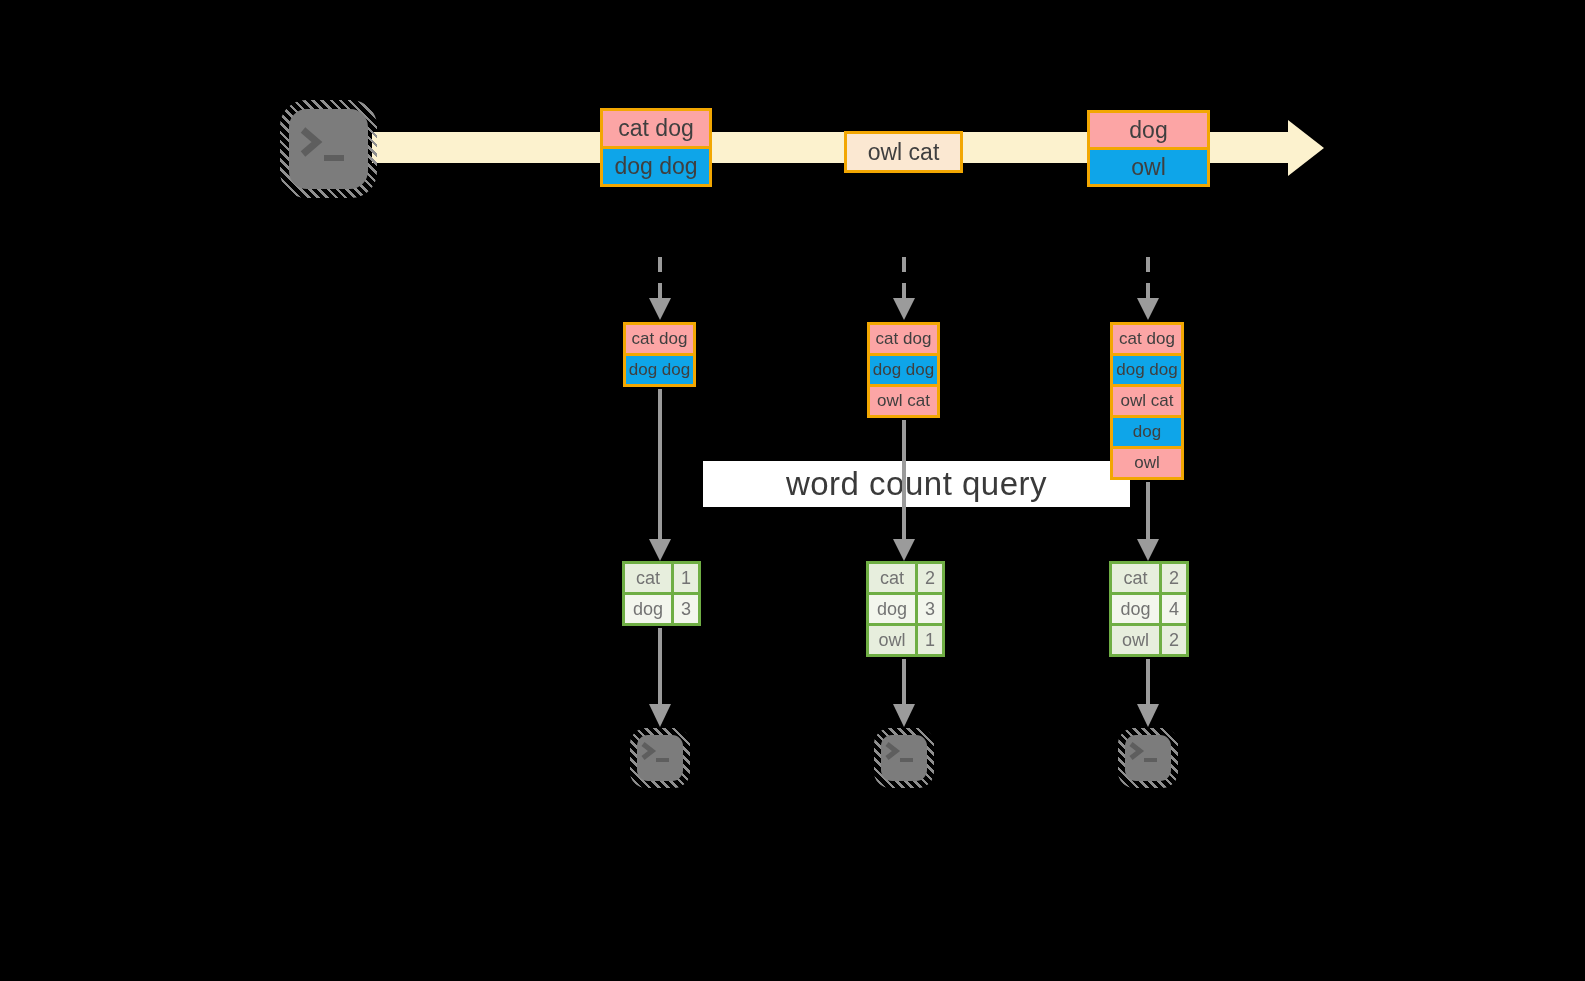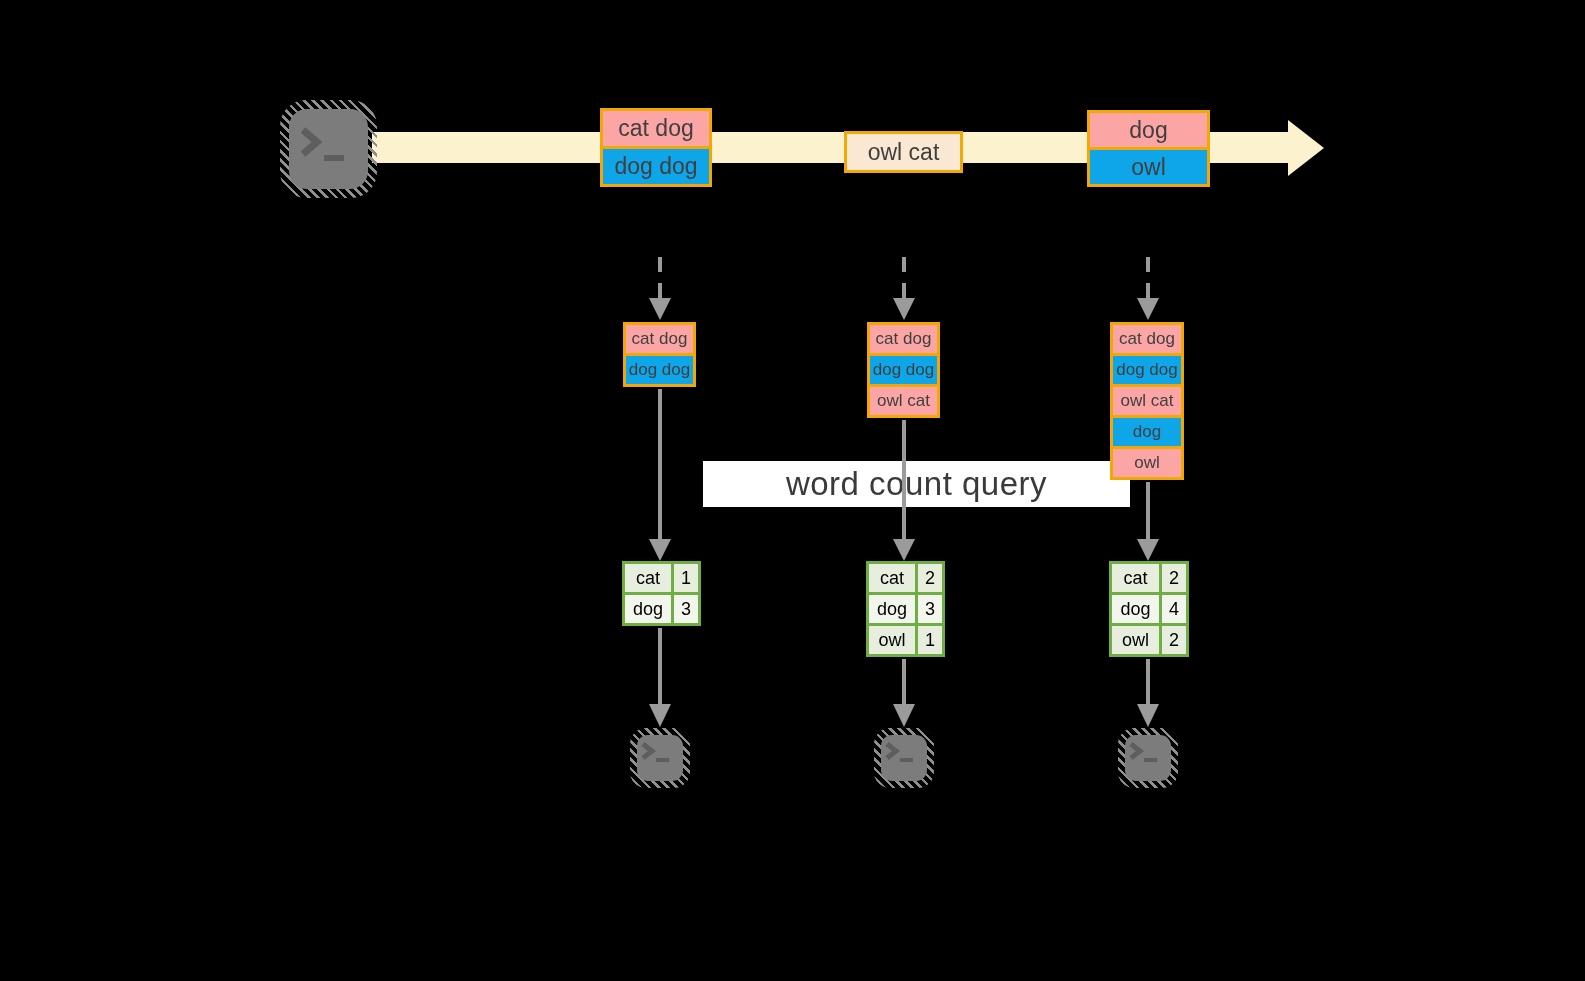--- a/index.html
+++ b/index.html
@@ -18,21 +18,21 @@
   
   .obox{position:absolute;display:grid;gap:3px;padding:3px;background:#F2A702;z-index:3;box-sizing:border-box;}
   .ocell{background:#fca5a5;color:#3F3F3F;display:flex;align-items:center;justify-content:center;white-space:nowrap;}
   .ocell.light{background:#0ea5e9;}
   .ocell.mid{background:#FBE8D2;}
   .stream-font .ocell{font-size:23px;}
   .stack-font .ocell{font-size:17px;}
   
   .gtable{position:absolute;display:grid;gap:3px;padding:3px;background:#6FAE44;z-index:3;
     grid-template-columns:1fr 24px;grid-auto-rows:28px;box-sizing:border-box;}
-  .gcell{background:#E7EEDD;color:#000000;font-size:18px;display:flex;align-items:center;justify-content:center;}
+  .gcell{background:#E7EEDD;color:#737373;font-size:18px;display:flex;align-items:center;justify-content:center;}
   .gcell.light{background:#F3F6ED;}
   
   .terminal{position:absolute;z-index:3;
     background:repeating-linear-gradient(45deg,#8f8f8f 0 2.5px,rgba(0,0,0,0) 2.5px 6.5px);}
   .terminal .tinner{position:absolute;background:#7C7C7C;}
   .terminal.big{width:97px;height:98px;border-radius:26px;}
   .terminal.big .tinner{inset:9px;border-radius:18px;}
   .terminal.small{width:60px;height:60px;border-radius:16px;}
   .terminal.small .tinner{inset:7px;border-radius:11px;}
   .terminal svg{position:absolute;z-index:4;}

